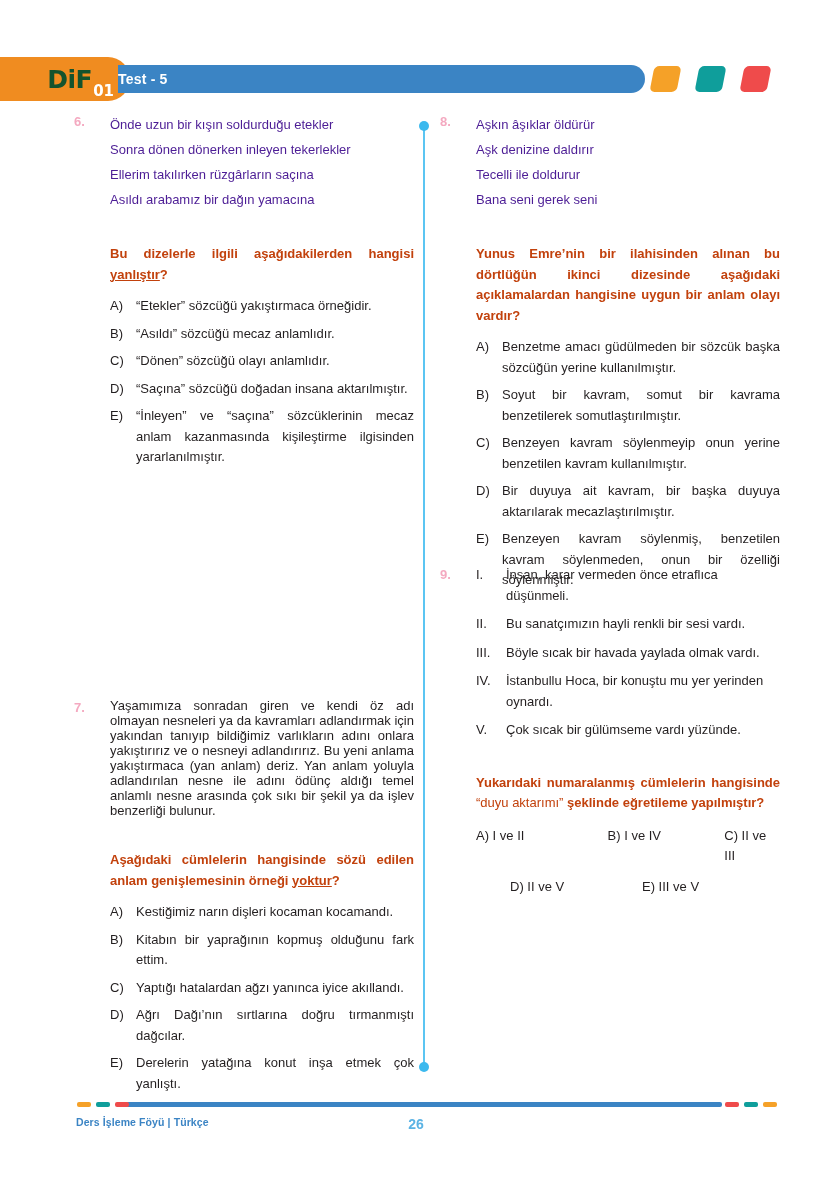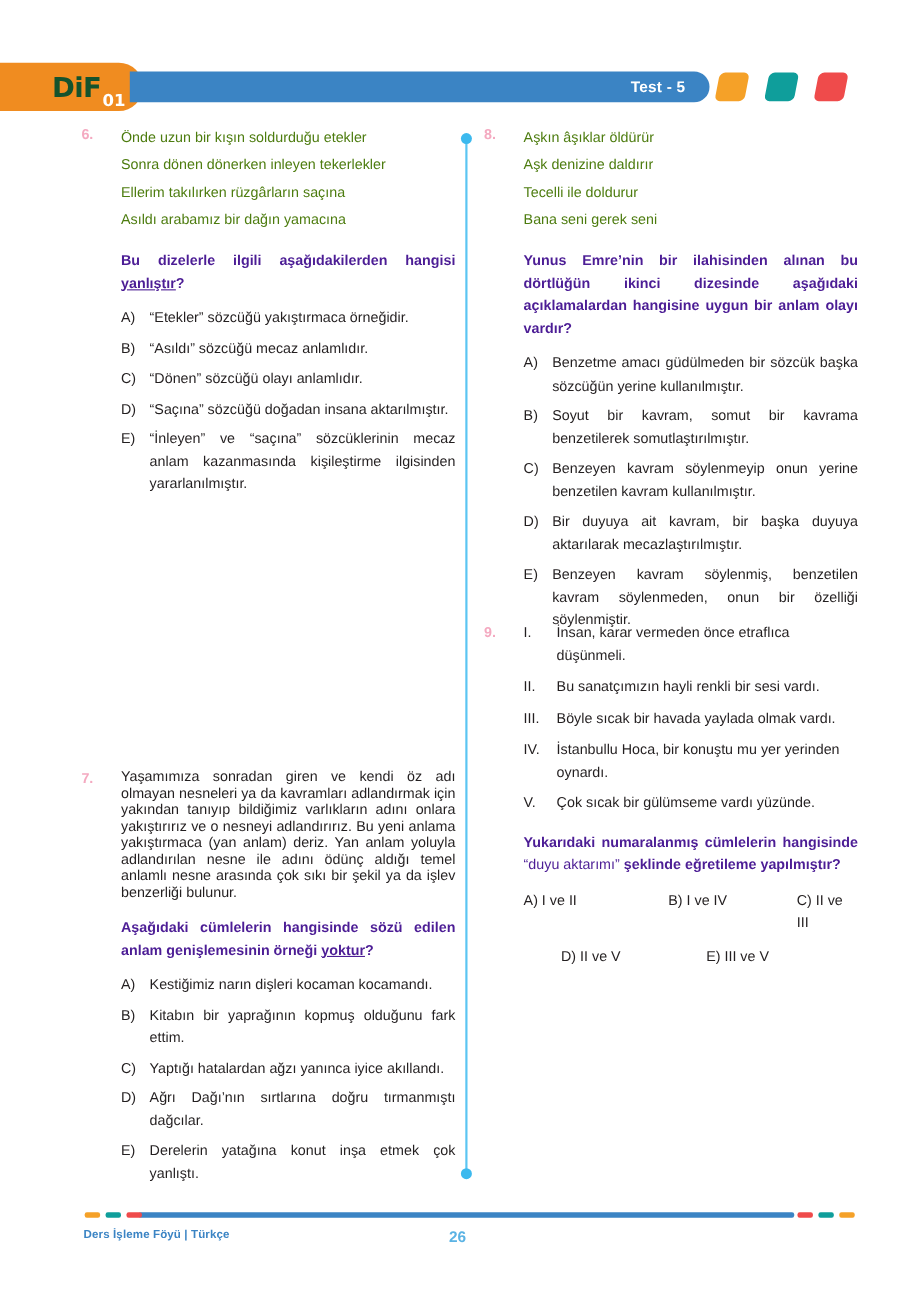--- a/index.html
+++ b/index.html
@@ -61,21 +61,21 @@
     position: absolute;
     left: 118px;
     top: 8px;
     width: 527px;
     height: 28px;
     background: #3b84c4;
     border-top-right-radius: 14px;
     border-bottom-right-radius: 14px;
     display: flex;
     align-items: center;
-    justify-content: flex-end;
+    justify-content: flex-start;
     padding-right: 22px;
   }
   .header-test-label {
     color: #ffffff;
     font-weight: bold;
     font-size: 14px;
     letter-spacing: 0.2px;
   }
   .header-chip {
     position: absolute;
@@ -137,35 +137,35 @@
     width: 28px;
     text-align: left;
     color: #f4a9c0;
     font-weight: bold;
     font-size: 13px;
     line-height: 19px;
   }
   .verse-line {
     font-size: 13px;
     line-height: 25px;
-    color: #4d7c0f;
+    color: #4c1d95;
   }
   .passage {
     font-size: 13px;
     line-height: 15px;
     text-align: justify;
     color: #231f20;
   }
   .prompt {
     font-size: 13px;
     line-height: 20.5px;
     font-weight: bold;
     text-align: justify;
-    margin-top: 15px;
-    color: #4c1d95;
+    margin-top: 32px;
+    color: #c2410c;
   }
   .prompt .u { text-decoration: underline; }
   .prompt .reg { font-weight: normal; }
 
   .options {
     margin-top: 11px;
   }
   .option {
     position: relative;
     padding-left: 26px;

